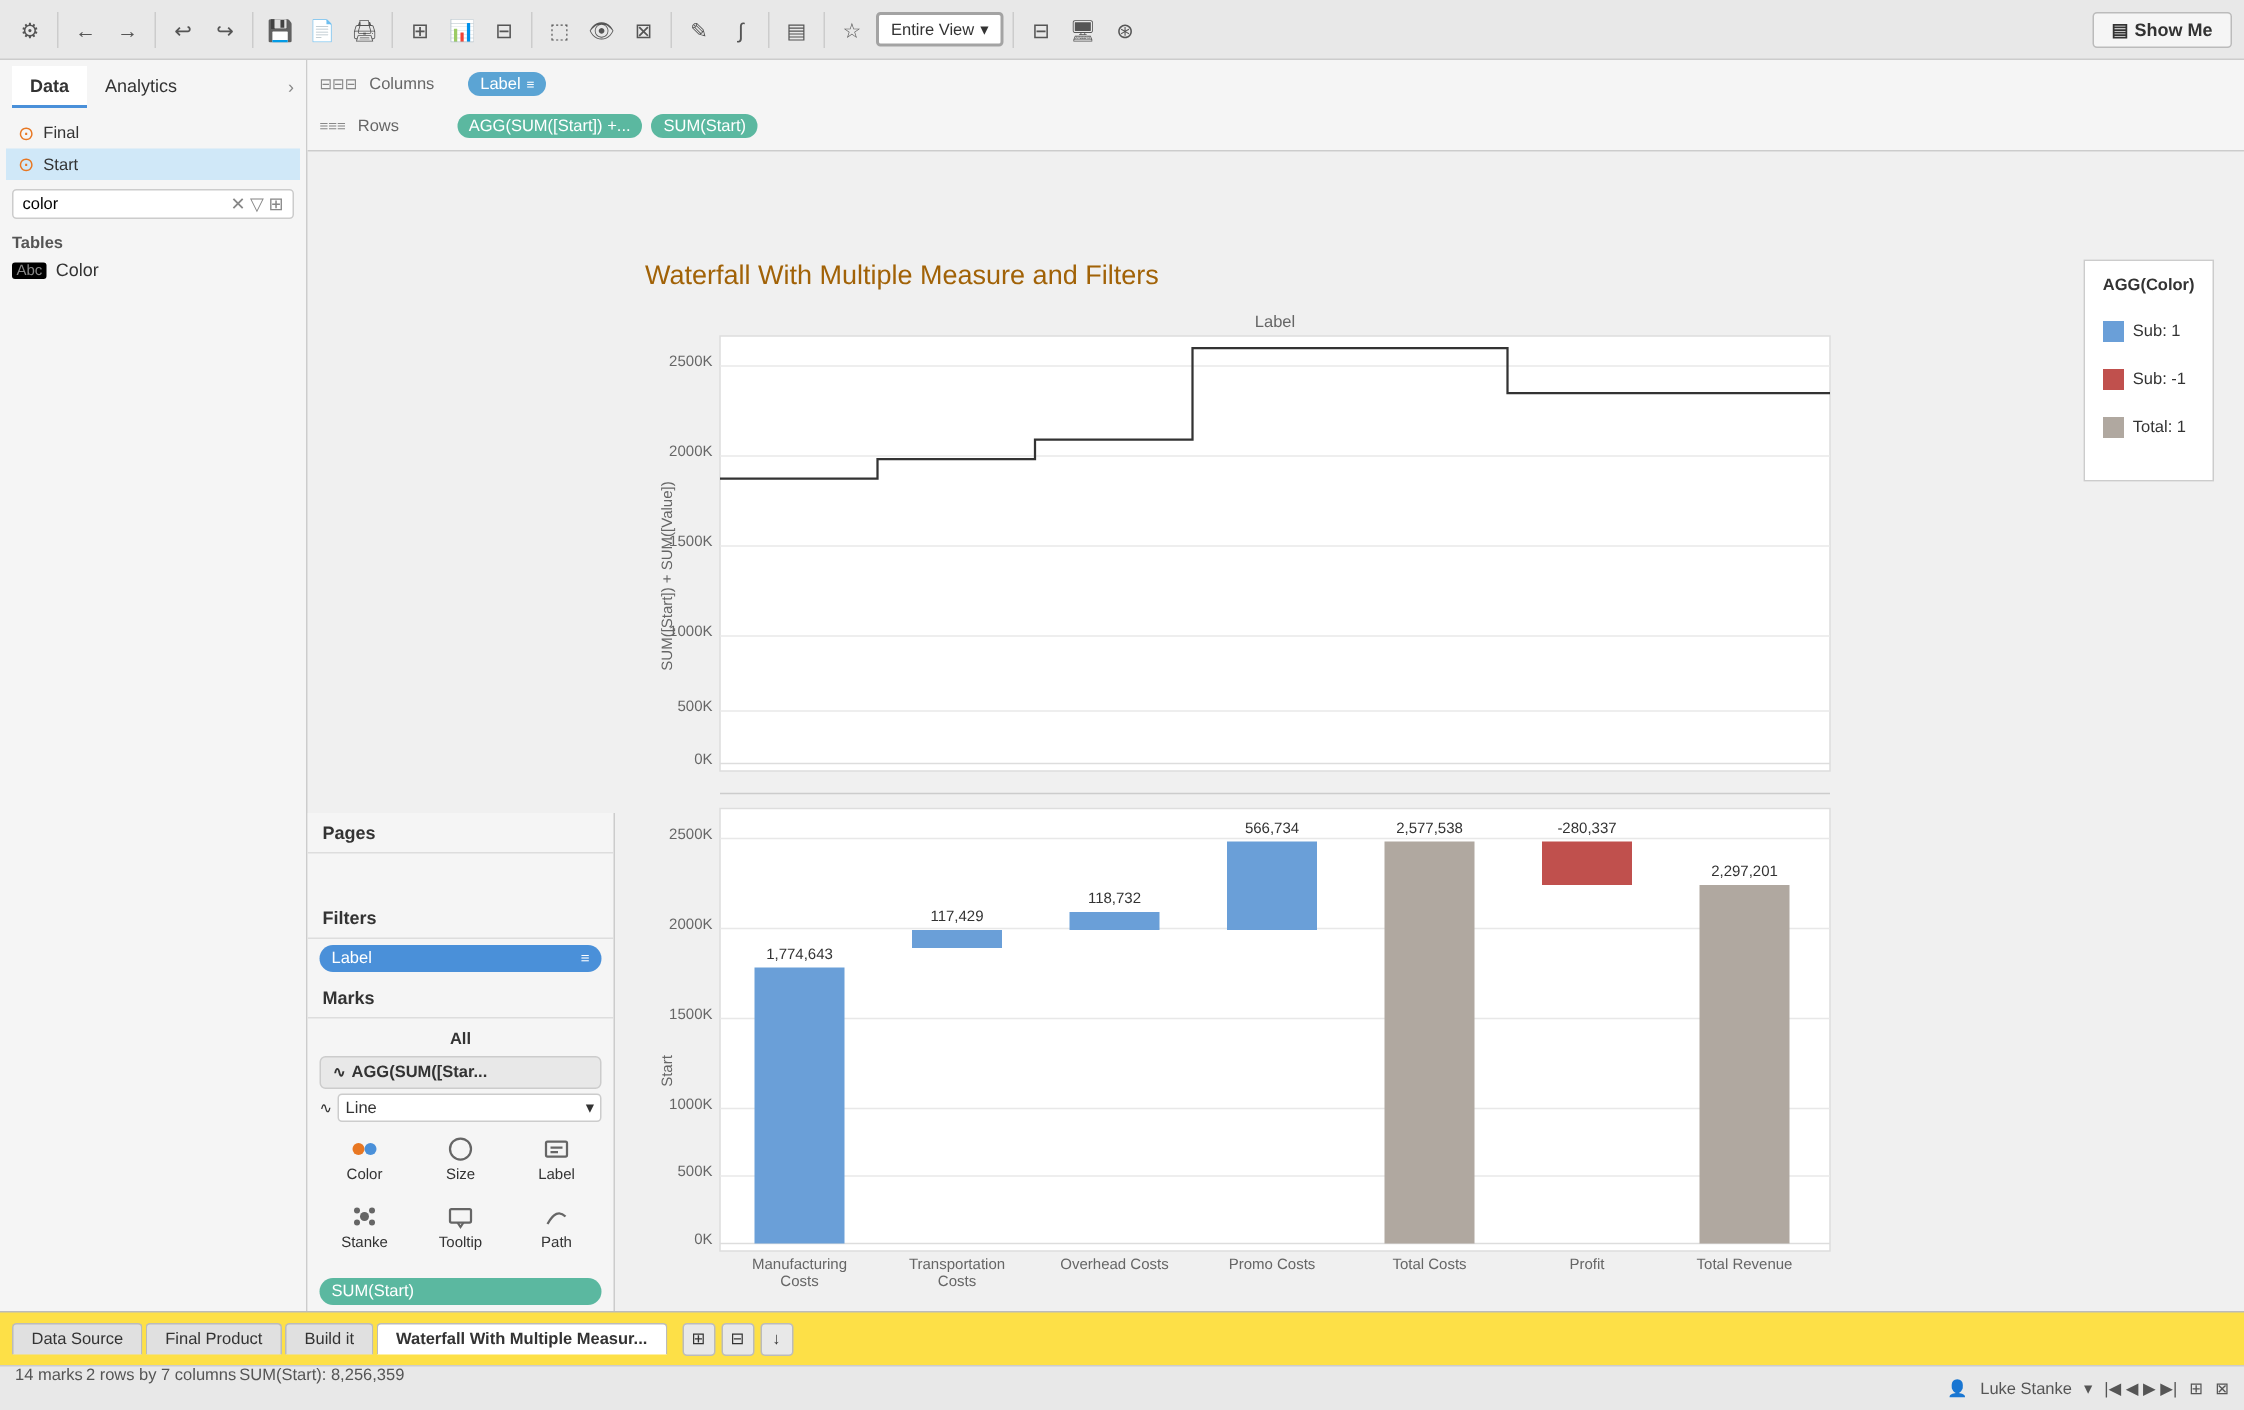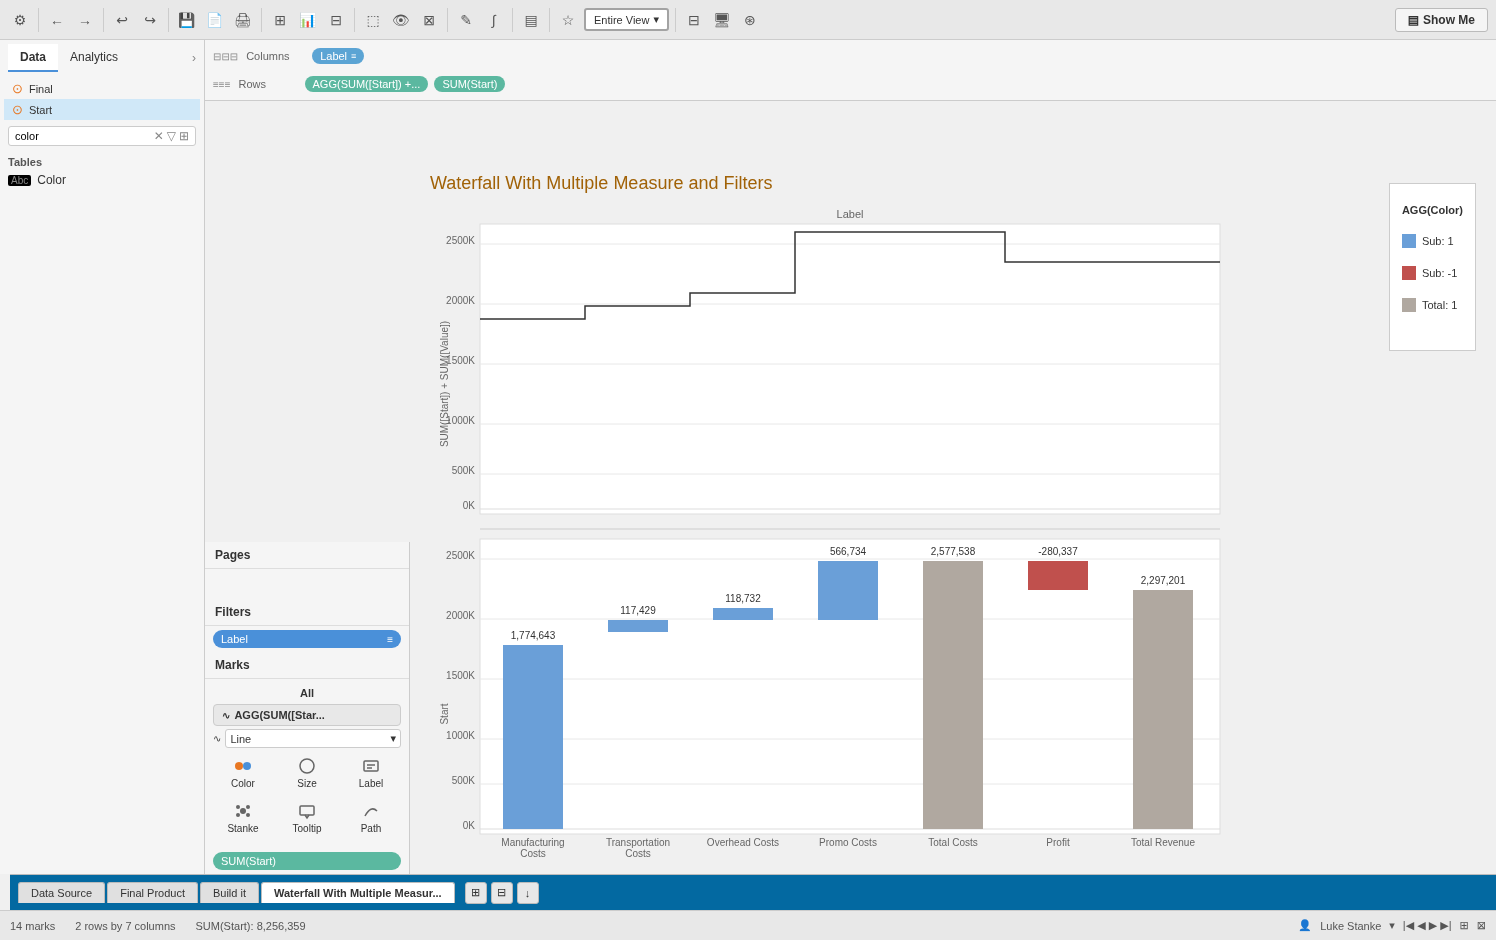--- a/index.html
+++ b/index.html
@@ -53,31 +53,31 @@
     .marks-buttons { display: grid; grid-template-columns: 1fr 1fr 1fr; gap: 4px; margin: 4px 0; }
     .mark-btn { display: flex; flex-direction: column; align-items: center; gap: 2px; padding: 4px; cursor: pointer; border-radius: 3px; font-size: 10px; }
     .mark-icon { width: 20px; height: 20px; display: flex; align-items: center; justify-content: center; }
     .sum-start-pill { background: #5bb8a0; color: #fff; padding: 3px 8px; border-radius: 12px; font-size: 11px; margin: 4px 8px; cursor: pointer; }
 
     
     .chart-container { flex: 1; padding: 10px 20px; overflow: hidden; position: relative; }
     .chart-title { font-size: 18px; color: #a16207; margin-bottom: 10px; font-weight: normal; }
 
     
-    .legend { position: absolute; top: 20px; right: 20px; background: #fff; border: 1px solid #ccc; padding: 20px 12px; font-size: 11px; }
+    .legend { position: absolute; top: 10px; right: 20px; background: #fff; border: 1px solid #ccc; padding: 10px 12px; font-size: 11px; }
     .legend-title { font-weight: bold; margin-bottom: 4px; }
     .legend-item { display: flex; align-items: center; gap: 6px; margin: 18px 0; }
     .legend-color { width: 14px; height: 14px; }
 
     
-    .status-bar { background: #e8e8e8; border-top: 1px solid #ccc; height: 30px; display: flex; align-items: center; padding: 0 10px; font-size: 11px; color: #555; gap: 20px; }
+    .status-bar { background: #e8e8e8; border-top: 1px solid #ccc; height: 30px; display: flex; padding: 0 10px; font-size: 11px; color: #555; gap: 2px; }
     .status-right { margin-left: auto; display: flex; align-items: center; gap: 8px; }
 
     
-    .bottom-tabs { background: #0369a1; border-top: 1px solid #bbb; height: 36px; display: flex; align-items: center; padding: 0 8px; gap: 2px; margin-left: 10px; }
+    .bottom-tabs { background: #fde047; border-top: 1px solid #bbb; height: 36px; display: flex; align-items: center; padding: 0 8px; gap: 2px; }
     .bottom-tab { padding: 4px 12px; background: #e0e0e0; border: 1px solid #bbb; border-bottom: none; border-radius: 3px 3px 0 0; font-size: 11px; cursor: pointer; }
     .bottom-tab.active { background: #fff; font-weight: bold; }
     .bottom-tab-icons { display: flex; gap: 4px; margin-left: 8px; }
     .bottom-tab-icon { width: 22px; height: 22px; display: flex; align-items: center; justify-content: center; border: 1px solid #bbb; background: #e8e8e8; border-radius: 3px; cursor: pointer; font-size: 11px; }
 
     svg text { font-family: 'Segoe UI', Arial, sans-serif; }
   </style>
 </head>
 <body>
 

